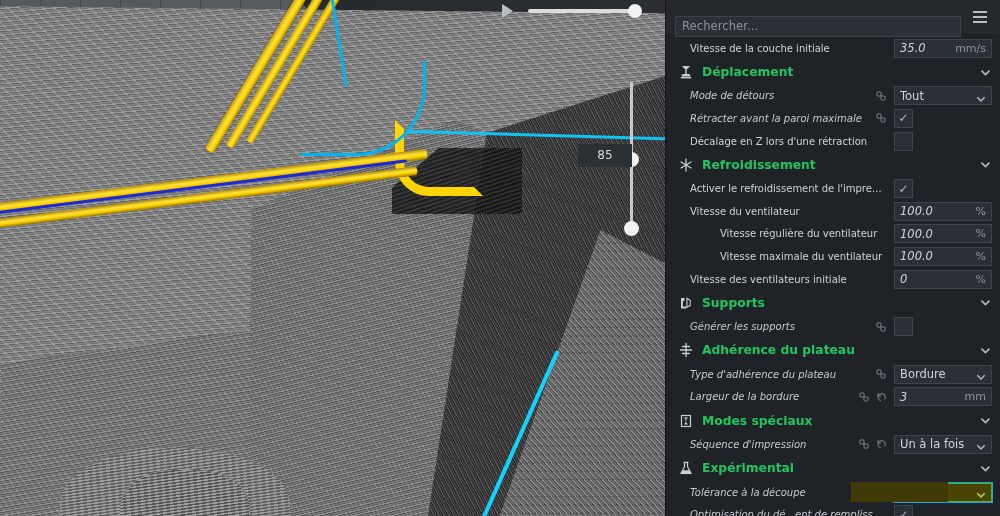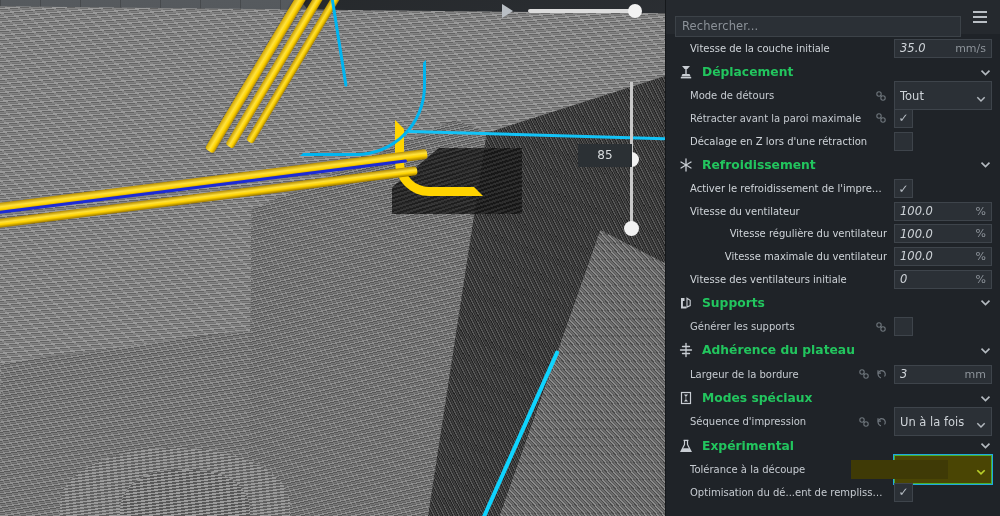--- a/index.html
+++ b/index.html
@@ -354,23 +354,23 @@
     position: relative;
   }
   .row .lbl {
     flex: 1;
     color: #cfd4d9;
     font-size: 10px;
     white-space: nowrap;
     overflow: hidden;
     text-overflow: ellipsis;
   }
-  .row .lbl.ital { color: #c6cbd1; }
+  .row .lbl.ital { font-style: italic; color: #c6cbd1; }
   .row.indent0 .lbl { padding-left: 24px; }
-  .row.indent1 .lbl { padding-left: 54px; text-align: right; }
+  .row.indent1 .lbl { padding-left: 54px; }
 
   .cat {
     height: 25px;
     display: flex;
     align-items: center;
     padding: 0 8px 0 8px;
     box-sizing: border-box;
     cursor: pointer;
   }
   .cat .cicon {
@@ -423,21 +423,21 @@
     white-space: nowrap;
     font-style: italic;
   }
   .field .unit {
     color: #8e949b;
     font-size: 11px;
   }
 
   .combo {
     width: 98px;
-    height: 29px;
+    height: 19px;
     background: #2b3036;
     border: 1px solid #3e444b;
     box-sizing: border-box;
     display: flex;
     align-items: center;
     padding: 0 4px 0 5px;
     flex: 0 0 auto;
     cursor: pointer;
   }
   .combo .v {
@@ -734,20 +734,40 @@
           </svg>
         </span>
         <span class="ctxt">Adhérence du plateau</span>
         <span class="chev">
           <svg width="13" height="13" viewBox="0 0 13 13">
               <path d="M2.5 4.6 L6.5 8.6 L10.5 4.6" stroke="#b4bac0" stroke-width="1.6" fill="none"></path>
             </svg>
         </span>
       </div>
 
+      <div class="row indent0">
+        <span class="lbl ital">Type d'adhérence du plateau</span>
+        <div class="icons">
+          <span class="ic">
+            <svg width="12" height="12" viewBox="0 0 12 12">
+                <circle cx="4" cy="4" r="2.2" stroke="#6e757c" stroke-width="1.1" fill="none"></circle>
+                <circle cx="8" cy="8" r="2.2" stroke="#6e757c" stroke-width="1.1" fill="none"></circle>
+                <line x1="5.3" y1="5.3" x2="6.7" y2="6.7" stroke="#6e757c" stroke-width="1.1"></line>
+              </svg>
+          </span>
+        </div>
+        <div class="combo">
+          <span class="v">Bordure</span>
+          <span class="cv">
+            <svg width="12" height="12" viewBox="0 0 13 13">
+                <path d="M2.5 4.6 L6.5 8.6 L10.5 4.6" stroke="#b4bac0" stroke-width="1.6" fill="none"></path>
+              </svg>
+          </span>
+        </div>
+      </div>
 
       <div class="row indent0">
         <span class="lbl ital">Largeur de la bordure</span>
         <div class="icons">
           <span class="ic">
             <svg width="12" height="12" viewBox="0 0 12 12">
                 <circle cx="4" cy="4" r="2.2" stroke="#6e757c" stroke-width="1.1" fill="none"></circle>
                 <circle cx="8" cy="8" r="2.2" stroke="#6e757c" stroke-width="1.1" fill="none"></circle>
                 <line x1="5.3" y1="5.3" x2="6.7" y2="6.7" stroke="#6e757c" stroke-width="1.1"></line>
               </svg>

